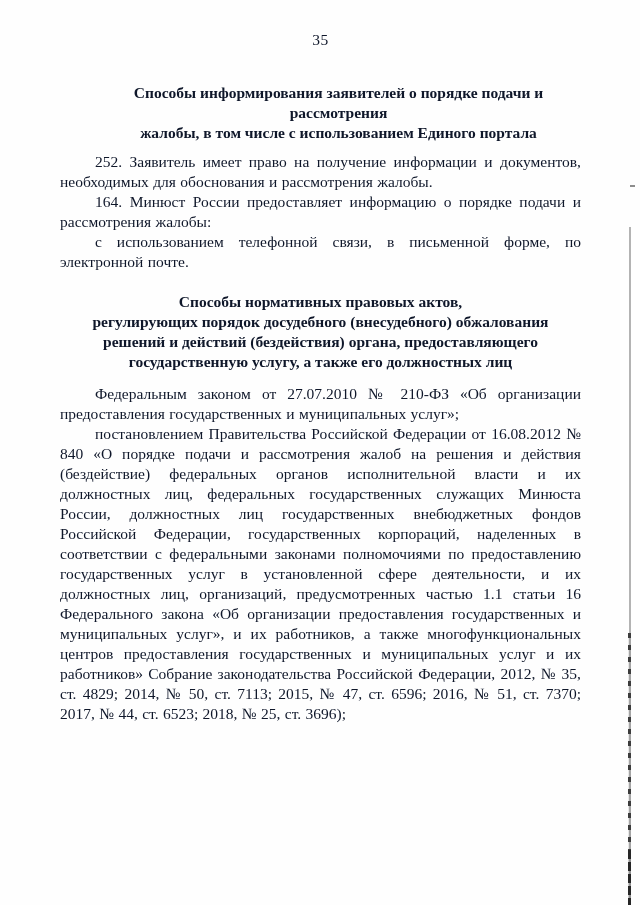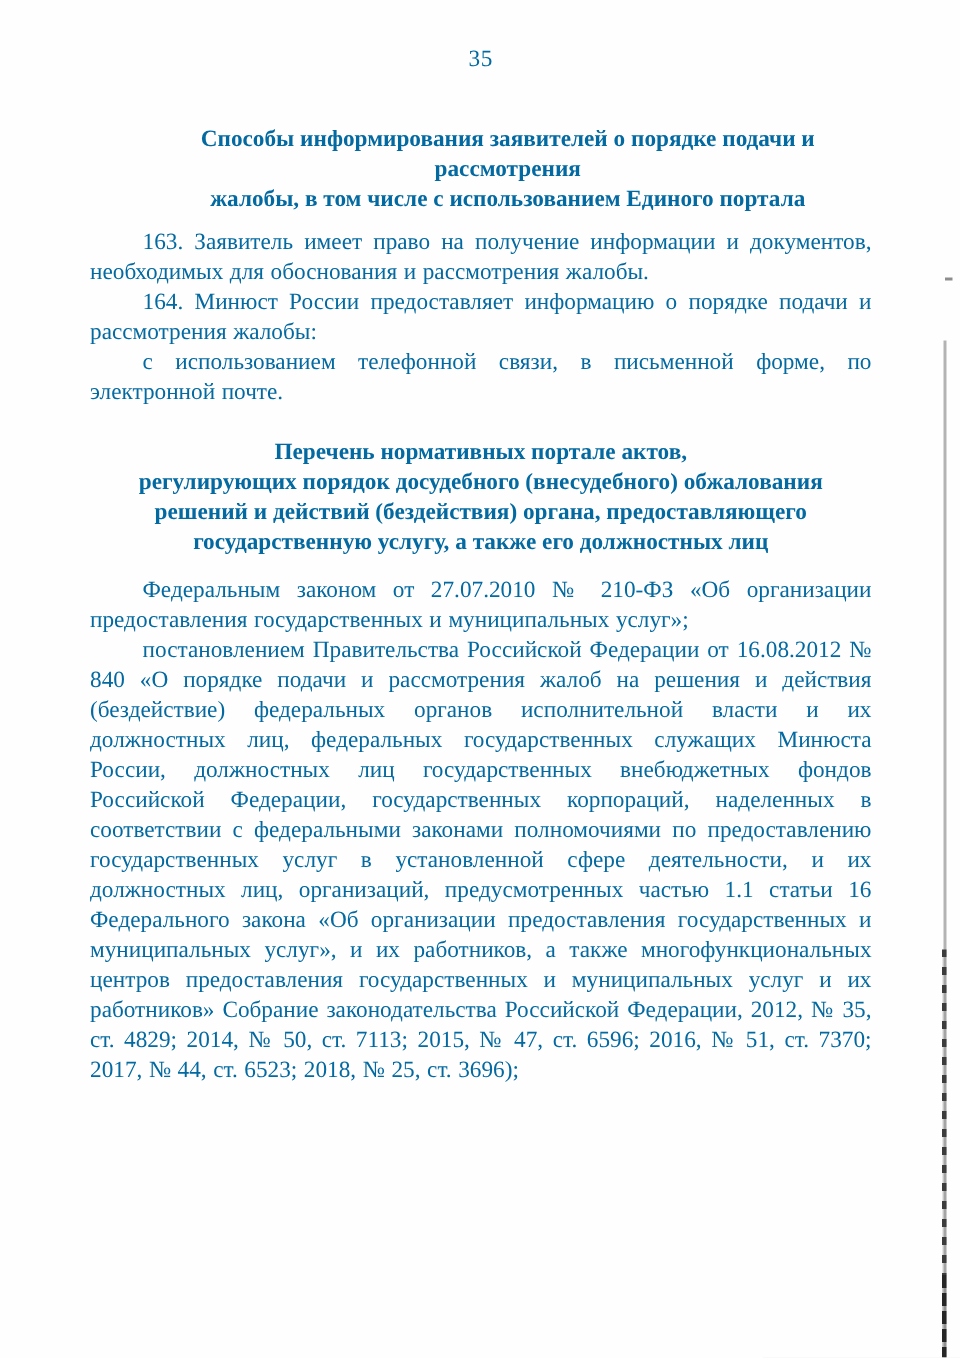--- a/index.html
+++ b/index.html
@@ -6,21 +6,21 @@
   body { background: #e9e9e9; }
 
   .sheet {
     position: relative;
     width: 640px;
     height: 905px;
     margin: 0 auto;
     background: #fefefe;
     overflow: hidden;
     font-family: "Liberation Serif", "DejaVu Serif", serif;
-    color: #0369a1;
+    color: #0f172a;
   }
 
   .content {
     position: absolute;
     left: 60px;
     top: 30px;
     width: 521px;
   }
 
   .page-number {
@@ -93,26 +93,26 @@
 
   <div class="content">
 
     <div class="page-number">35</div>
 
     <h1 class="doc-heading h1">
       <span class="hline">Способы информирования заявителей о порядке подачи и рассмотрения</span>
       <span class="hline">жалобы, в том числе с использованием Единого портала</span>
     </h1>
 
-    <p class="body-p">163. Заявитель имеет право на получение информации и документов, необходимых для обоснования и рассмотрения жалобы.</p>
+    <p class="body-p">252. Заявитель имеет право на получение информации и документов, необходимых для обоснования и рассмотрения жалобы.</p>
     <p class="body-p">164. Минюст России предоставляет информацию о порядке подачи и рассмотрения жалобы:</p>
     <p class="body-p">с использованием телефонной связи, в письменной форме, по электронной почте.</p>
 
     <h1 class="doc-heading h2">
-      <span class="hline">Перечень нормативных портале актов,</span>
+      <span class="hline">Способы нормативных правовых актов,</span>
       <span class="hline">регулирующих порядок досудебного (внесудебного) обжалования</span>
       <span class="hline">решений и действий (бездействия) органа, предоставляющего</span>
       <span class="hline">государственную услугу, а также его должностных лиц</span>
     </h1>
 
     <p class="body-p">Федеральным законом от 27.07.2010 № 210-ФЗ «Об организации предоставления государственных и муниципальных услуг»;</p>
     <p class="body-p">постановлением Правительства Российской Федерации от 16.08.2012 № 840 «О порядке подачи и рассмотрения жалоб на решения и действия (бездействие) федеральных органов исполнительной власти и их должностных лиц, федеральных государственных служащих Минюста России, должностных лиц государственных внебюджетных фондов Российской Федерации, государственных корпораций, наделенных в соответствии с федеральными законами полномочиями по предоставлению государственных услуг в установленной сфере деятельности, и их должностных лиц, организаций, предусмотренных частью 1.1 статьи 16 Федерального закона «Об организации предоставления государственных и муниципальных услуг», и их работников, а также многофункциональных центров предоставления государственных и муниципальных услуг и их работников» Собрание законодательства Российской Федерации, 2012, № 35, ст. 4829; 2014, № 50, ст. 7113; 2015, № 47, ст. 6596; 2016, № 51, ст. 7370; 2017, № 44, ст. 6523; 2018, № 25, ст. 3696);</p>
 
   </div>
 

